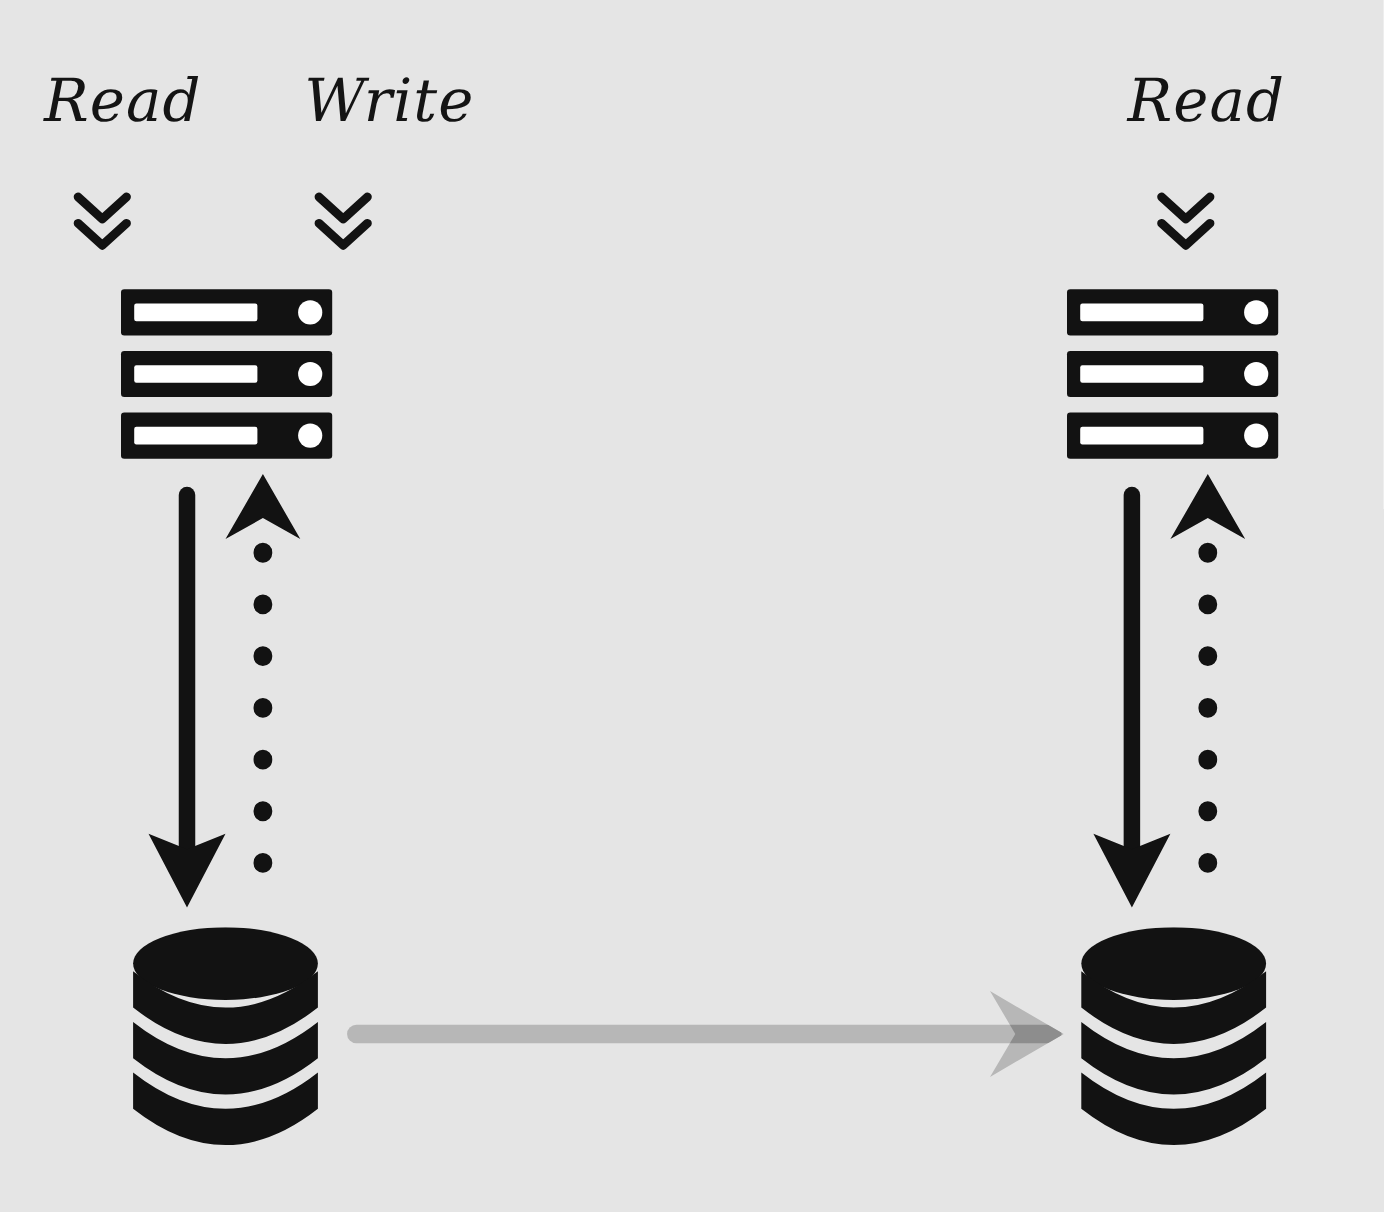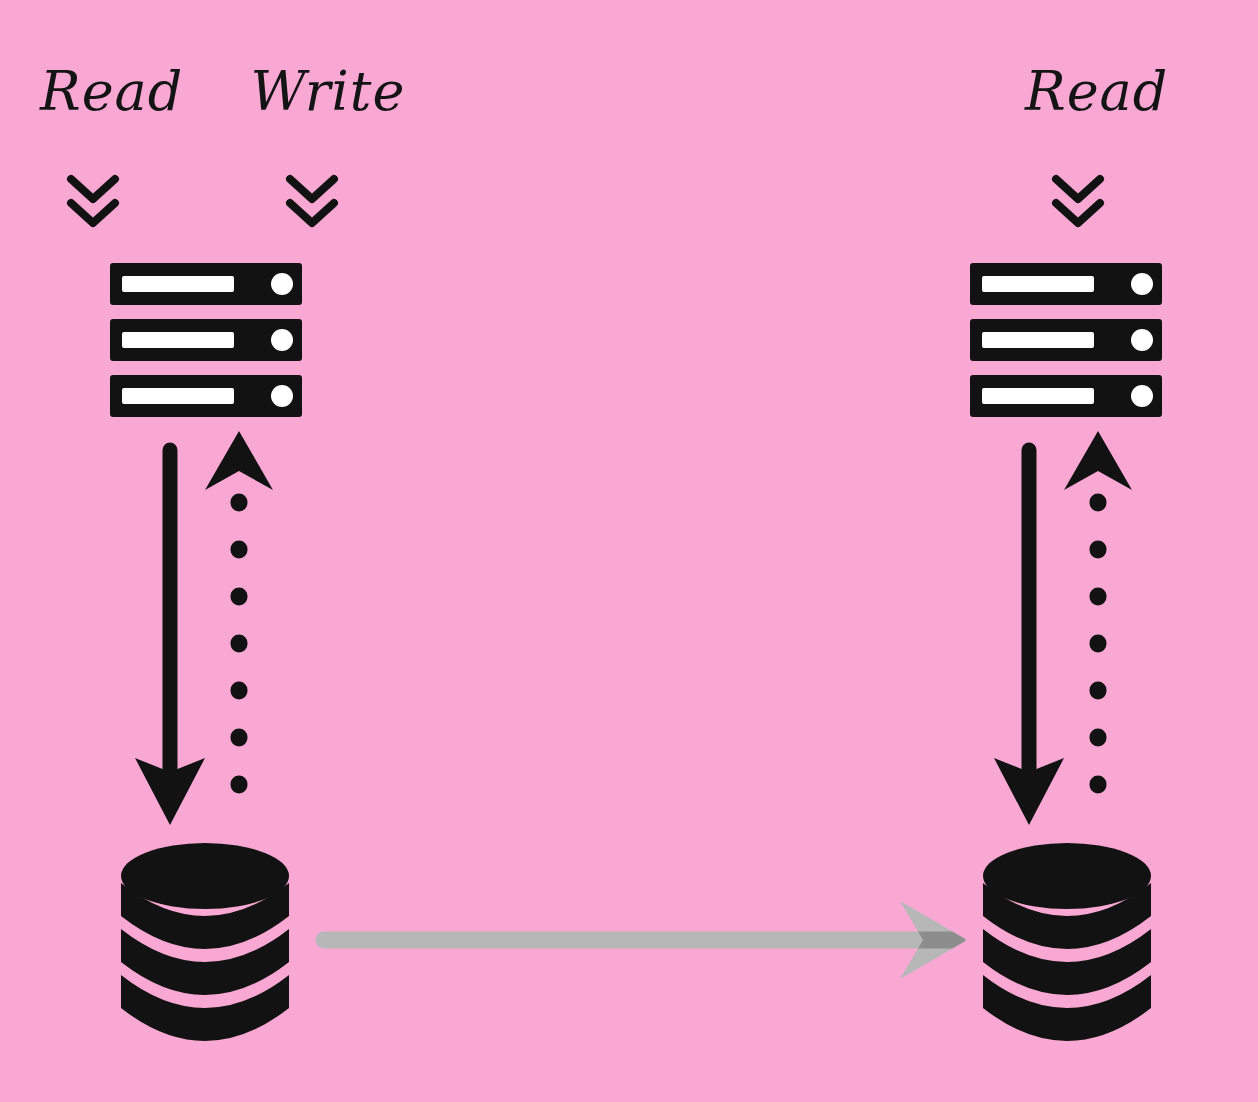--- a/index.html
+++ b/index.html
@@ -1,19 +1,19 @@
 <!DOCTYPE html>
 <html><head>
 <meta charset="utf-8">
 <style>
   html,body{margin:0;padding:0;background:#ffffff;}
   .canvas{
     position:relative;
     width:1258px;height:1102px;
-    background:#f9a8d4;
+    background:#e5e5e5;
     overflow:hidden;
     font-family:"DejaVu Serif", serif;
   }
   .hand-label{
     position:absolute;
     font-style:italic;
     font-weight:500;
     font-size:54px;
     color:#141414;
     text-align:center;
@@ -44,21 +44,21 @@
   .db-icon{position:absolute;width:170px;height:200px;}
   .replication-arrow{position:absolute;width:665px;height:100px;}
   svg{display:block;}
 </style>
 </head>
 <body>
 
 <div class="canvas">
 
   <div class="hand-label" style="left:40px;top:60px;width:130px;">Read</div>
-  <div class="hand-label" style="left:248px;top:60px;width:160px;">Write</div>
+  <div class="hand-label" style="left:274px;top:60px;width:160px;">Write</div>
   <div class="hand-label" style="left:1025px;top:60px;width:130px;">Read</div>
 
   <div class="chevron" style="left:66px;top:172px;">
     <svg width="54" height="56" viewBox="0 0 54 56">
       <polyline points="5,7 27,27 49,7" fill="none" stroke="#121212" stroke-width="8" stroke-linecap="round" stroke-linejoin="round"></polyline>
       <polyline points="5,31 27,51 49,31" fill="none" stroke="#121212" stroke-width="8" stroke-linecap="round" stroke-linejoin="round"></polyline>
     </svg>
   </div>
   <div class="chevron" style="left:285px;top:172px;">
     <svg width="54" height="56" viewBox="0 0 54 56">

